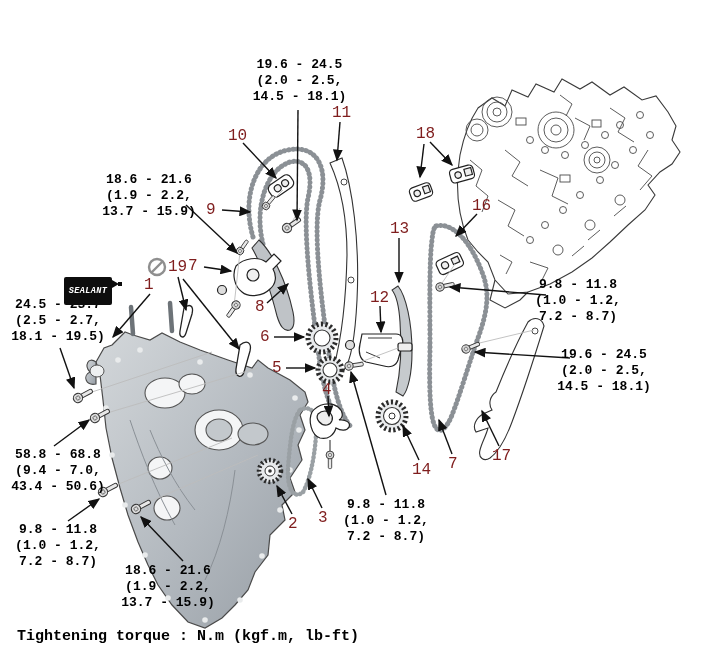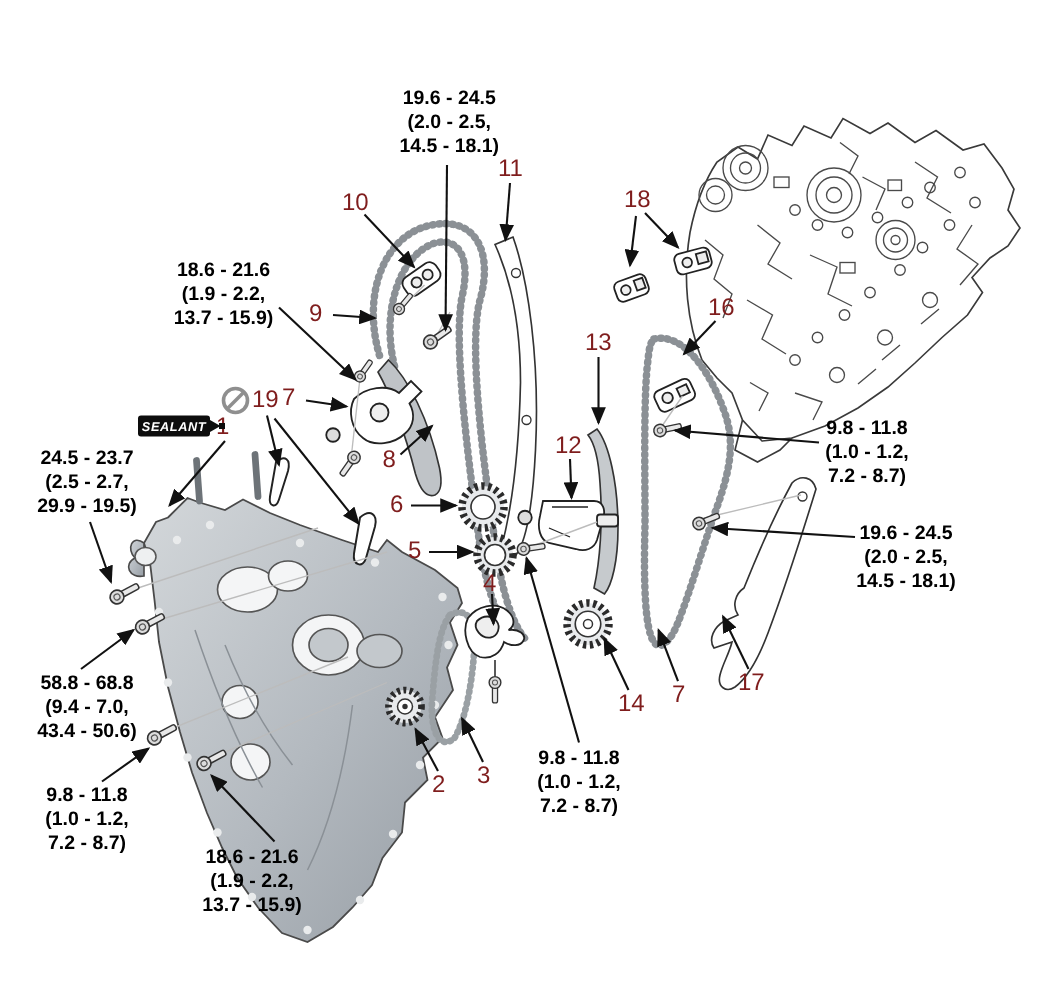--- a/index.html
+++ b/index.html
@@ -1,32 +1,32 @@
 <!DOCTYPE html>
 <html><head>
 <meta charset="utf-8">
 <style>
   html,body{margin:0;padding:0;background:#fff;}
   .stage{
     position:relative;width:701px;height:659px;background:#ffffff;
-    font-family:Liberation Sans, sans-serif;overflow:hidden;
+    font-family:Liberation Mono, monospace;overflow:hidden;
   }
   .art{position:absolute;left:0;top:0;}
   .tlabel{
     position:absolute;text-align:center;font-weight:bold;font-size:13px;
     line-height:16px;color:#000;white-space:nowrap;
   }
   .callout{
     position:absolute;font-size:16px;color:#7f1d1d;line-height:16px;
   }
   .sealant{
-    position:absolute;left:64px;top:277px;width:48px;height:14px;
+    position:absolute;left:64px;top:277px;width:48px;height:28px;
     background:#0d0d0d;border-radius:2px;color:#fff;
     font-size:8.5px;font-weight:bold;font-style:italic;
-    display:flex;align-items:center;justify-content:center;letter-spacing:.4px;margin-left:28px;
+    display:flex;align-items:center;justify-content:center;letter-spacing:.4px;
   }
   .sealant:after{
     content:"";position:absolute;left:48px;top:3px;
     border-left:7px solid #0d0d0d;border-top:4px solid transparent;
     border-bottom:4px solid transparent;
   }
   .sealant:before{
     content:"";position:absolute;left:54px;top:5px;width:4px;height:4px;background:#0d0d0d;
   }
   .footer{
@@ -308,21 +308,21 @@
     <div>14.5 - 18.1)</div>
   </div>
   <div class="tlabel" style="left:95px;top:172px;width:108px">
     <div>18.6 - 21.6</div>
     <div>(1.9 - 2.2,</div>
     <div>13.7 - 15.9)</div>
   </div>
   <div class="tlabel" style="left:8px;top:297px;width:100px">
     <div>24.5 - 23.7</div>
     <div>(2.5 - 2.7,</div>
-    <div>29.9 - 19.5)</div>
+    <div>18.1 - 19.5)</div>
   </div>
   <div class="tlabel" style="left:8px;top:447px;width:100px">
     <div>58.8 - 68.8</div>
     <div>(9.4 - 7.0,</div>
     <div>43.4 - 50.6)</div>
   </div>
   <div class="tlabel" style="left:10px;top:522px;width:96px">
     <div>9.8 - 11.8</div>
     <div>(1.0 - 1.2,</div>
     <div>7.2 - 8.7)</div>
@@ -364,14 +364,15 @@
   <div class="callout" style="left:412px;top:462px">14</div>
   <div class="callout" style="left:448px;top:456px">7</div>
   <div class="callout" style="left:472px;top:198px">16</div>
   <div class="callout" style="left:492px;top:448px">17</div>
   <div class="callout" style="left:416px;top:126px">18</div>
   <div class="callout" style="left:168px;top:259px">19</div>
 
   <div class="sealant">
     <span>SEALANT</span>
   </div>
+  <div class="footer">Tightening torque : N.m (kgf.m, lb-ft)</div>
 
 </div>
 
 </body></html>

